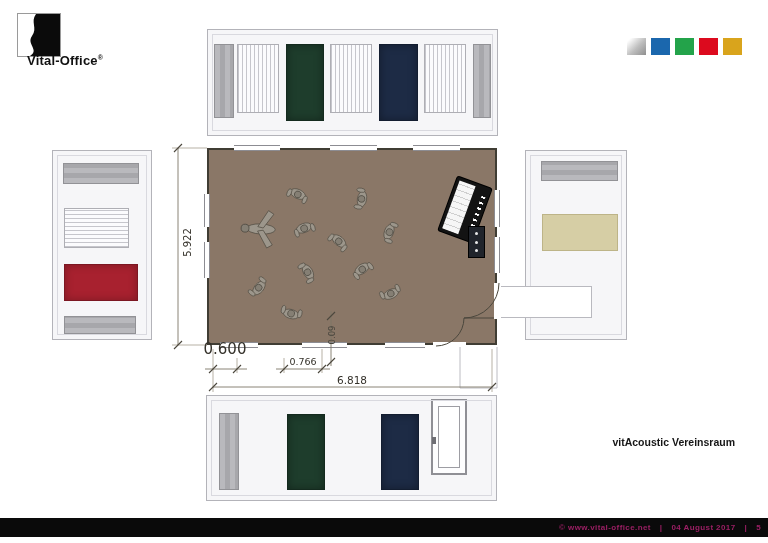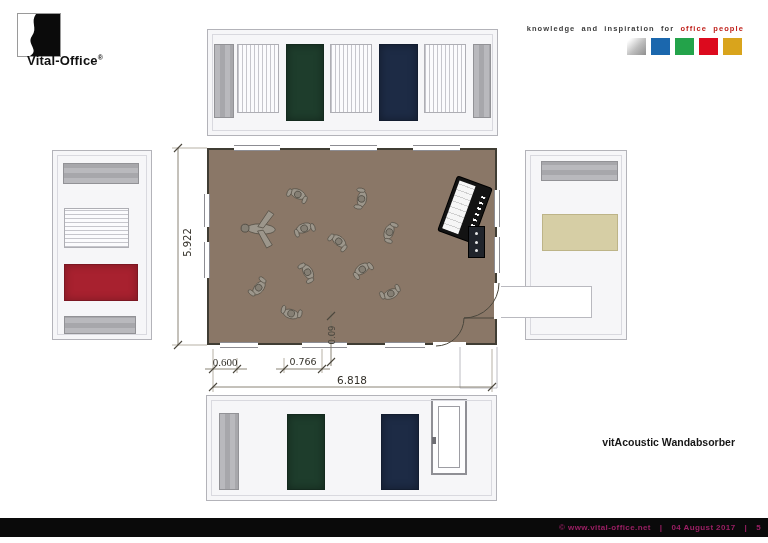--- a/index.html
+++ b/index.html
@@ -89,21 +89,21 @@
   .pf2 { fill:#857f74; stroke:#4a463e; stroke-width:0.7; }
   .dimline { stroke:#7d7668; stroke-width:0.9; fill:none; }
   .extline { stroke:#98917f; stroke-width:0.7; fill:none; }
   .tick    { stroke:#4c483e; stroke-width:1.1; }
   .arc     { stroke:#4b473d; stroke-width:1; fill:none; }
   .vest    { stroke:#bcbcc2; stroke-width:1; fill:none; }
 
   .dim { position:absolute; font-family:"DejaVu Sans", sans-serif; color:#34312a;
          text-align:center; white-space:nowrap; }
   #dim-width  { left:312px; top:374px; width:80px; font-size:10.5px; }
-  #dim-seg1   { left:200px; top:356px; width:50px; font-size:11px;font-family:Liberation Serif, serif; }
+  #dim-seg1   { left:200px; top:340px; width:50px; font-size:15px; }
   #dim-seg2   { left:278px; top:356px; width:50px; font-size:9.5px; }
   #dim-depth  { left:164px; top:237px; width:46px; font-size:10px; transform:rotate(-90deg); }
   #dim-thick  { left:310px; top:330px; width:44px; font-size:8.5px; transform:rotate(-90deg);
                 color:#46443c; }
 
   
   #title-block { right:33px; top:436px; text-align:right; font-weight:bold;
                  font-size:10.5px; line-height:13px; color:#161616; }
   #footer-bar { left:0; top:518px; width:768px; height:19px; background:var(--footer_bar);
                 display:flex; align-items:center; justify-content:flex-end;
@@ -119,24 +119,20 @@
   <div class="abs" id="logo">
     <svg class="abs" id="logo-mark" viewBox="0 0 44 44">
       <rect x="0.5" y="0.5" width="43" height="43" fill="#ffffff" stroke="#9a9a9a" stroke-width="1"></rect>
       <path d="M 19 1 L 43 1 L 43 43 L 13 43 C 23 37 9 31 15 23 C 21 15 13 9 19 1 Z" fill="#0b0b0b"></path>
     </svg>
     <div class="abs" id="logo-text">
       <span>Vital-Office</span><sup>®</sup>
     </div>
   </div>
 
-  <div class="abs" id="tagline">
-    <span>knowledge and inspiration for</span>
-    <span class="hl">office people</span>
-  </div>
   <div class="abs" id="squares">
     <div class="sq sq-silver"></div>
     <div class="sq sq-blue"></div>
     <div class="sq sq-green"></div>
     <div class="sq sq-red"></div>
     <div class="sq sq-gold"></div>
   </div>
 
   <div class="abs elev" id="elev-top">
     <div class="panel p-gray" style="left:6px;  top:14px; width:20px; height:74px;"></div>
@@ -292,21 +288,21 @@
                           M 327 320 L 335 312 M 327 366 L 335 358"></path>
   </svg>
 
   <span class="dim" id="dim-width">6.818</span>
   <span class="dim" id="dim-seg1">0.600</span>
   <span class="dim" id="dim-seg2">0.766</span>
   <span class="dim" id="dim-depth">5.922</span>
   <span class="dim" id="dim-thick">0.09</span>
 
   <div class="abs" id="title-block">
-    <div>vitAcoustic Wandabsorber</div>
+    <div>vitAcoustic Vereinsraum</div>
   </div>
 
   <div class="abs" id="footer-bar">
     <span>©  www.vital-office.net</span>
     <span>|</span>
     <span>04 August 2017</span>
     <span>|</span>
     <span>5</span>
   </div>
 

